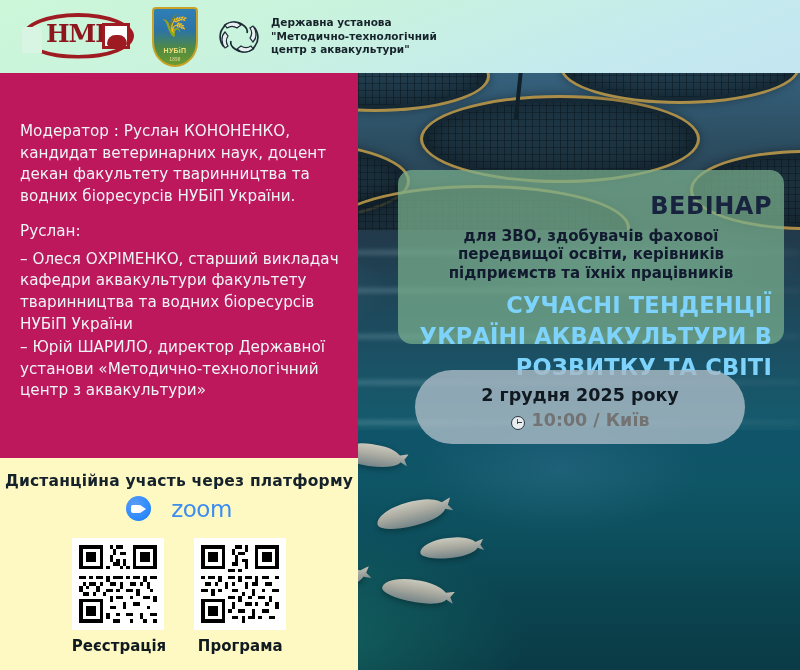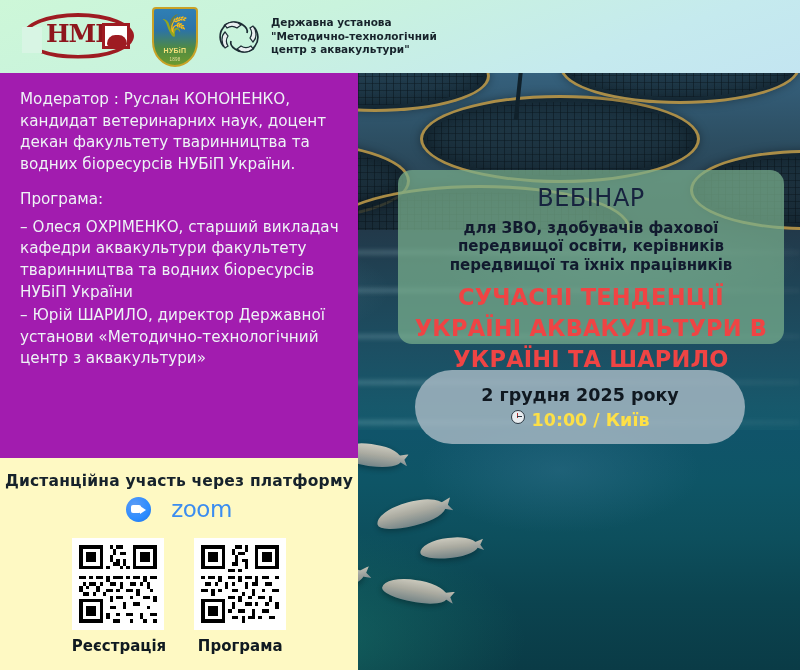--- a/index.html
+++ b/index.html
@@ -124,42 +124,42 @@
   .du-mark { width: 46px; height: 46px; position: relative; }
   .org-text {
     font-family: "DejaVu Sans", sans-serif;
     font-size: 10.5px; line-height: 1.33; color: #17232b; font-weight: 600;
     white-space: nowrap;
   }
 
   
   .left-panel {
     position: absolute; left: 0; top: 73px; width: 358px; height: 385px;
-    background: #a21caf; z-index: 4;
-    padding: 16px 18px 0 20px;
+    background: #be185d; z-index: 4;
+    padding: 48px 18px 0 20px;
   }
   .body-text {
     color: #eef4f6; font-size: 15.2px; line-height: 1.42;
     font-family: "DejaVu Sans", sans-serif;
   }
   .para { margin-bottom: 14px; }
   .para:last-child { margin-bottom: 14px; }
 
   
   .bottom-panel {
     position: absolute; left: 0; top: 458px; width: 358px; height: 224px;
     background: #fef9c3; z-index: 4;
     padding-top: 14px; text-align: center;
   }
   .platform-title {
     font-family: "DejaVu Sans", sans-serif;
     font-size: 15.5px; font-weight: 700; color: #16222b; letter-spacing: .2px;
   }
   .zoom-logo {
-    margin: 6px auto 16px; display: flex; align-items: center; justify-content: center; gap: 20px;
+    margin: 6px auto 16px; display: flex; justify-content: center; gap: 20px;
     height: 26px;
   }
   .zoom-cam {
     width: 25px; height: 25px; border-radius: 50%;
     background: radial-gradient(circle at 35% 32%, #5b9bf5, #2d8cff 60%, #1f6fe0 100%);
     position: relative;
   }
   .zoom-cam::before{
     content:""; position:absolute; left:5px; top:8.5px; width:10px; height:8px;
     background:#fff; border-radius:2px;
@@ -189,50 +189,51 @@
     position: absolute; left: 398px; top: 170px; width: 386px; height: 174px;
     background: rgba(122,176,141,.72);
     border-radius: 14px;
     z-index: 3;
     padding: 10px 12px 0;
     text-align: center;
     backdrop-filter: none;
   }
   .t-webinar {
     font-family: "DejaVu Sans", sans-serif;
-    font-size: 24px; font-weight: 400; color: #17233f; letter-spacing: .5px;
-    margin-top: 4px;
+    font-size: 24px; font-weight: 700; color: #17233f; letter-spacing: .5px;
+    margin-top: 12px;
+    text-align: right;
   }
   .t-sub {
     font-family: "DejaVu Sans", sans-serif;
     font-size: 15px; font-weight: 700; color: #111a2e; line-height: 1.22;
     margin-top: 7px;
   }
   .t-main {
     font-family: "DejaVu Sans", sans-serif;
-    font-size: 22.5px; font-weight: 700; color: #ef4444; line-height: 1.30;
-    margin-top: 9px; letter-spacing: .2px;
+    font-size: 22.5px; font-weight: 700; color: #7dd3fc; line-height: 1.30;
+    margin-top: 9px; letter-spacing: .2px; text-align: right;
   }
 
   
   .date-card {
     position: absolute; left: 415px; top: 370px; width: 330px; height: 74px;
     background: rgba(168,186,196,.82);
     border-radius: 37px; z-index: 3;
     display: flex; flex-direction: column; align-items: center; justify-content: center;
     gap: 5px;
   }
   .d-date {
     font-family: "DejaVu Sans", sans-serif;
     font-size: 17.5px; font-weight: 700; color: #101820;
   }
   .d-time {
     font-family: "DejaVu Sans", sans-serif;
-    font-size: 17.5px; font-weight: 700; color: #fde047;
-    display: flex; align-items: flex-start; gap: 7px;
+    font-size: 17.5px; font-weight: 700; color: #737373;
+    display: flex; align-items: flex-end; gap: 7px;
   }
   .clock-ic {
     width: 14px; height: 14px; border-radius: 50%;
     border: 1.6px solid #2a3742; background: #e9edf0; position: relative;
     display: inline-block;
   }
   .clock-ic::before{
     content:""; position:absolute; left:5.2px; top:2px; width:1.4px; height:5px;
     background:#b03030;
   }
@@ -337,21 +338,21 @@
         <div>Державна установа</div>
         <div>"Методично-технологічний</div>
         <div>центр з аквакультури"</div>
       </div>
     </div>
   </div>
 
   <div class="left-panel">
     <div class="body-text">
       <p class="para">Модератор : Руслан КОНОНЕНКО, кандидат ветеринарних наук, доцент декан факультету тваринництва та водних біоресурсів НУБіП України.</p>
-      <p class="para" style="margin-bottom:6px;">Програма:</p>
+      <p class="para" style="margin-bottom:6px;">Руслан:</p>
       <p class="para" style="margin-bottom:2px;">– Олеся ОХРІМЕНКО, старший викладач кафедри аквакультури факультету тваринництва та водних біоресурсів НУБіП України</p>
       <p class="para">– Юрій ШАРИЛО, директор Державної установи «Методично-технологічний центр з аквакультури»</p>
     </div>
   </div>
 
   <div class="bottom-panel">
     <div class="platform-title">Дистанційна участь через платформу</div>
 
     <div class="zoom-logo">
       <span class="zoom-cam"></span>
@@ -503,24 +504,24 @@
           </g>
         </svg>
         <div class="qr-caption">Програма</div>
       </div>
     </div>
   </div>
 
   <div class="title-card">
     <div class="t-webinar">ВЕБІНАР</div>
     <div class="t-sub">для  ЗВО, здобувачів фахової передвищої освіти, керівників</div>
-    <div class="t-sub" style="margin-top:0;">передвищої та їхніх працівників</div>
+    <div class="t-sub" style="margin-top:0;">підприємств та їхніх працівників</div>
     <div class="t-main">СУЧАСНІ ТЕНДЕНЦІЇ</div>
     <div class="t-main" style="margin-top:2px;">УКРАЇНІ АКВАКУЛЬТУРИ В</div>
-    <div class="t-main" style="margin-top:2px;">УКРАЇНІ ТА ШАРИЛО</div>
+    <div class="t-main" style="margin-top:2px;">РОЗВИТКУ ТА СВІТІ</div>
   </div>
 
   <div class="date-card">
     <div class="d-date">2 грудня 2025 року</div>
     <div class="d-time">
       <span class="clock-ic"></span>
       <span>10:00 / Київ</span>
     </div>
   </div>
 

